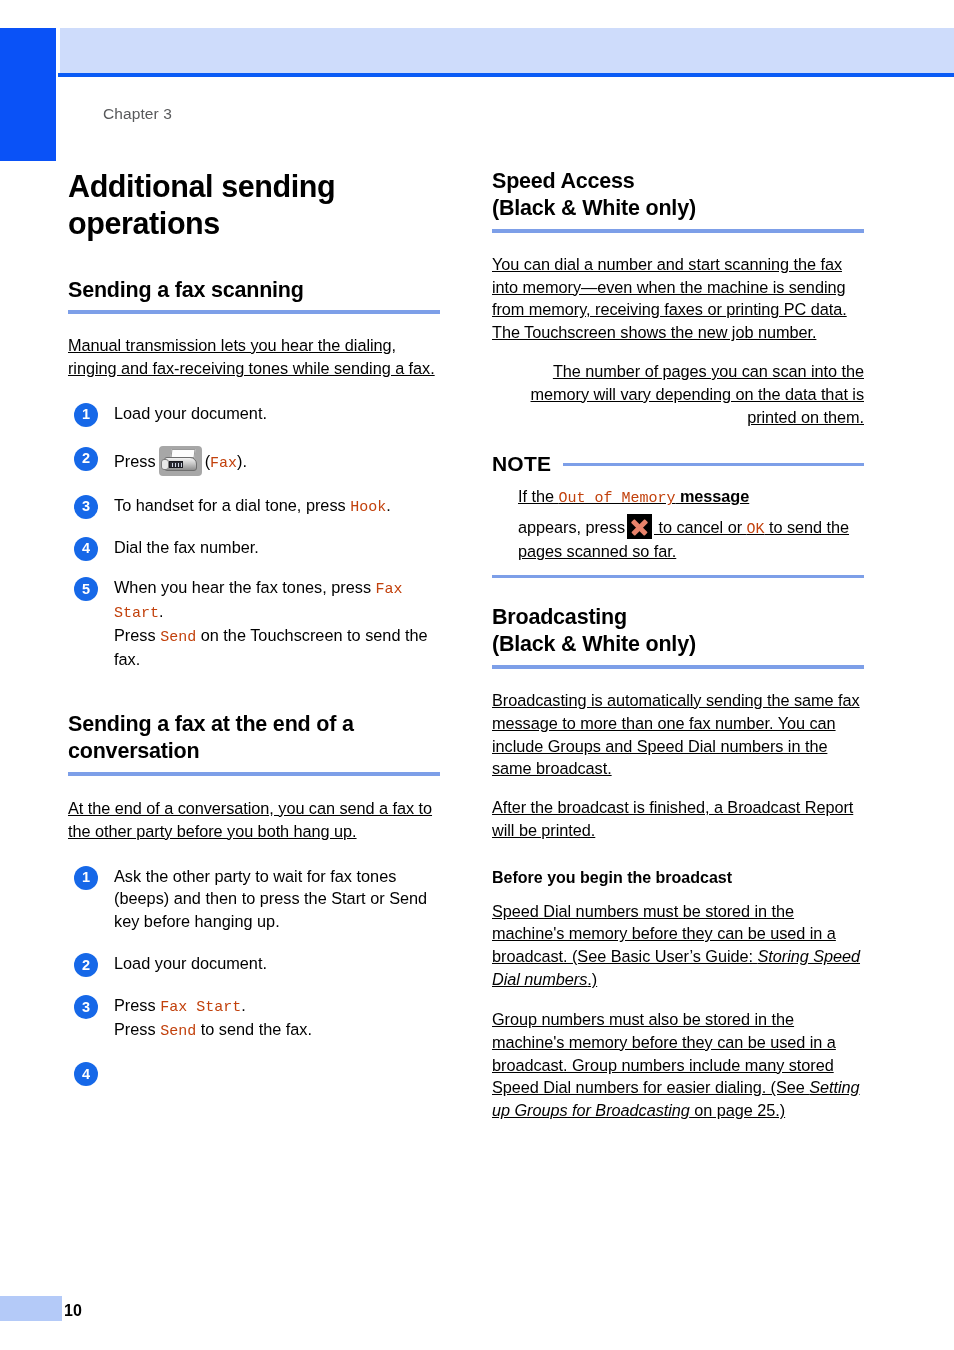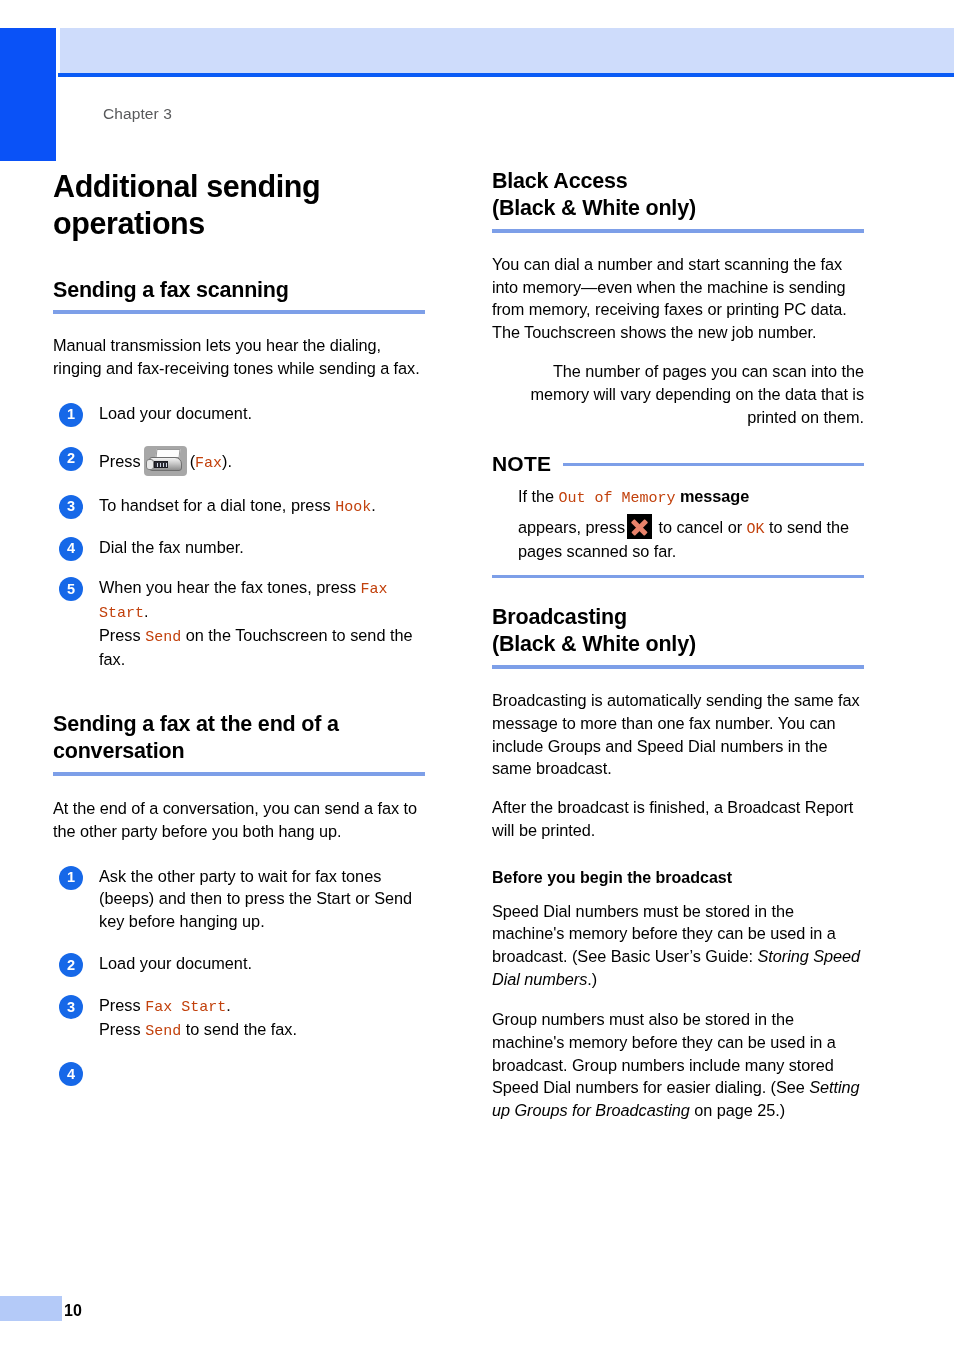--- a/index.html
+++ b/index.html
@@ -24,21 +24,21 @@
     position:absolute; left:0; top:0; width:56px; height:133px;
     background:#0a52f7;
   }
   .chapter-label {
     position:absolute; left:103px; top:77px;
     font-size:15.5px; color:#58595b; letter-spacing:.1px;
   }
 
   
   .col { position:absolute; top:0; }
-  .col-left  { left:53px;  width:372px; }
+  .col-left  { left:68px;  width:372px; }
   .col-right { left:492px; width:372px; }
 
   
   .h1 {
     font-size:30.5px; font-weight:bold; color:#000;
     line-height:1.20; letter-spacing:-0.4px;
   }
   .h2 {
     font-size:21.5px; font-weight:bold; color:#000;
     line-height:1.25; letter-spacing:-0.2px;
@@ -46,20 +46,21 @@
   .h3 {
     font-size:16px; font-weight:bold; color:#000;
     line-height:1.3;
   }
   .rule-h2 {
     height:4px; background:#7d9fe8; width:100%;
   }
   .para {
     font-size:16.3px; color:#000; line-height:1.40;
     letter-spacing:-0.05px;
+    text-decoration:underline;
   }
   .mono {
     font-family:"Liberation Mono", monospace;
     font-size:15px; color:#c2410c; letter-spacing:0px;
   }
   .ital { font-style:italic; }
 
   
   .step { position:relative; padding-left:46px; }
   .step-num {
@@ -203,21 +204,21 @@
     </div>
 
     <div class="step" style="margin-top:19px;">
       <span class="step-num">4</span>
     </div>
 
   </div>
 
   <div class="col col-right" style="top:140px;">
 
-    <div class="h2"><span>Black Access</span><br><span>(Black &amp; White only)</span></div>
+    <div class="h2"><span>Speed Access</span><br><span>(Black &amp; White only)</span></div>
     <div class="rule-h2" style="margin-top:7px;"></div>
 
     <div class="para" style="margin-top:20px;">You can dial a number and start scanning the fax into memory—even when the machine is sending from memory, receiving faxes or printing PC data. The Touchscreen shows the new job number.</div>
     <div class="para" style="margin-top:16px;text-align:right;">The number of pages you can scan into the memory will vary depending on the data that is printed on them.</div>
 
     <div style="margin-top:24px;">
       <div class="note-head">
         <span class="note-title">NOTE</span>
         <span class="note-line"></span>
       </div>

